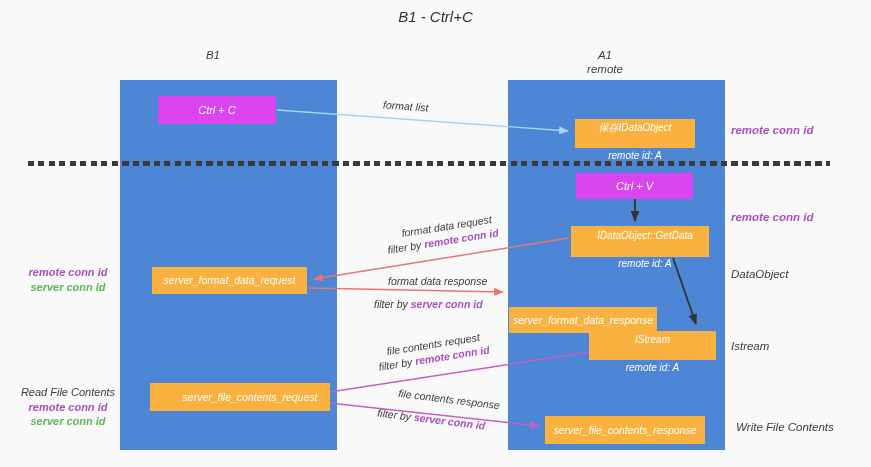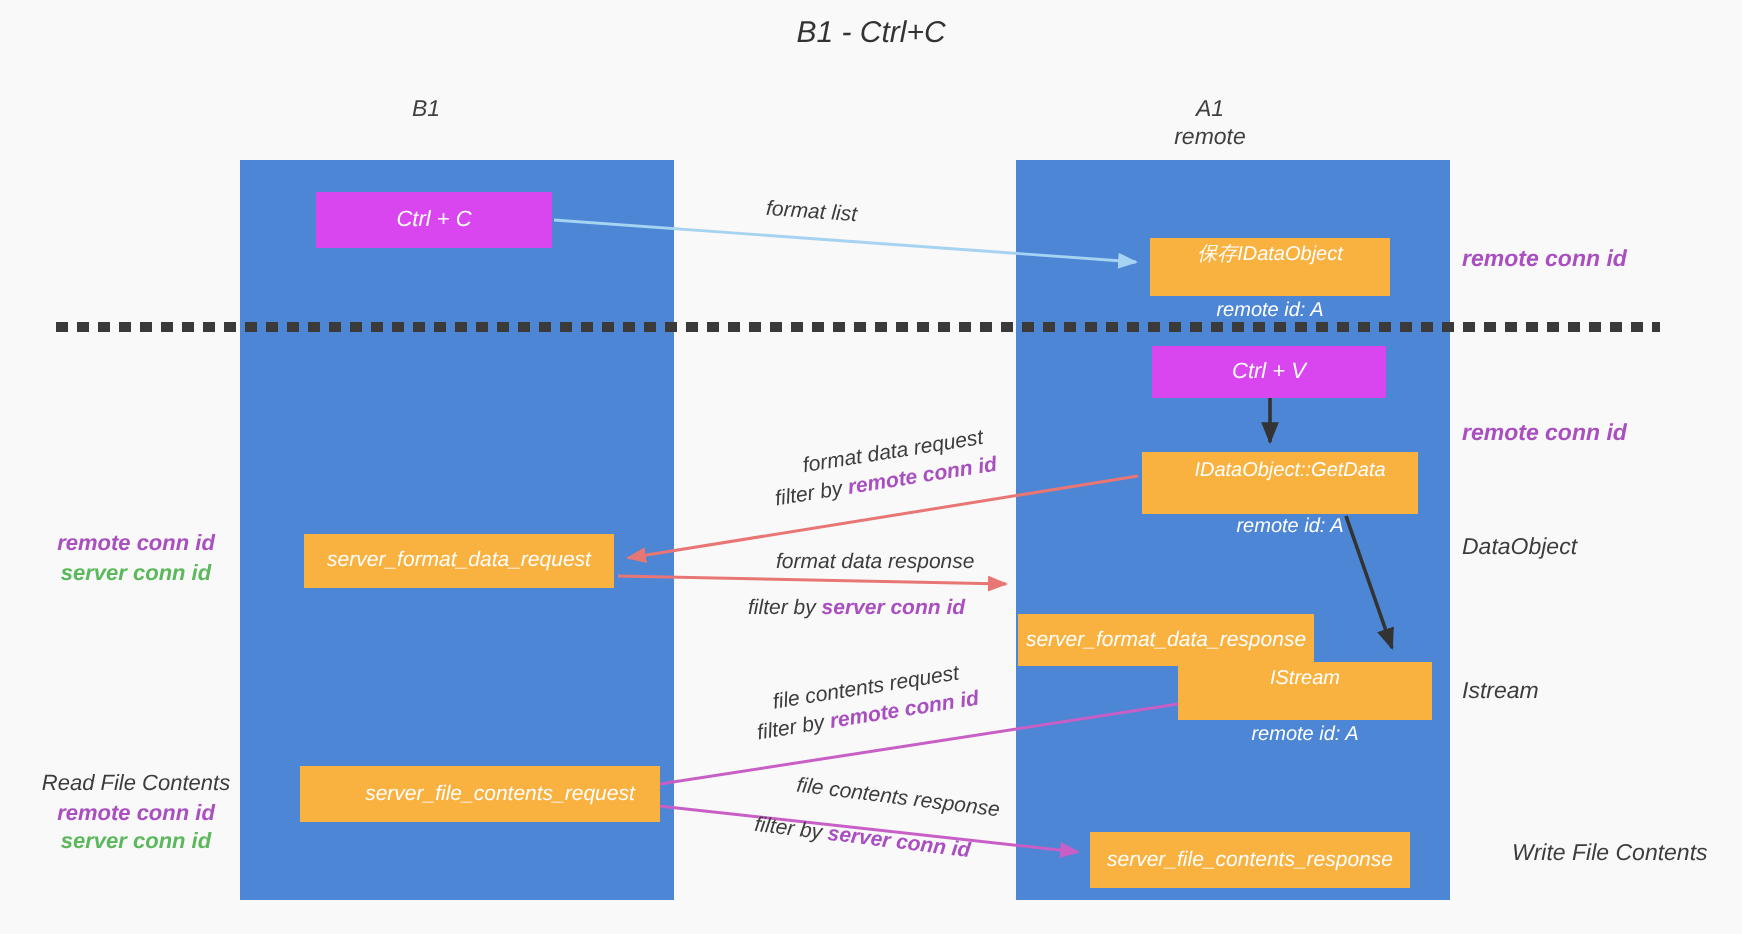--- a/index.html
+++ b/index.html
@@ -134,21 +134,21 @@
   </div>
 
   <div id="file-resp-box" class="node orange">
     <div class="l">server_file_contents_response</div>
   </div>
 
   <div class="side-label purple" style="left:731px; top:124px;">remote conn id</div>
   <div class="side-label purple" style="left:731px; top:211px;">remote conn id</div>
   <div class="side-label" style="left:731px; top:236px;margin-top:32px;">DataObject</div>
   <div class="side-label" style="left:731px; top:340px;">Istream</div>
-  <div class="side-label" style="left:756px; top:421px;">Write File Contents</div>
+  <div class="side-label" style="left:736px; top:421px;">Write File Contents</div>
 
   <div class="left-anno" style="top:265px;">
     <div class="purple">remote conn id</div>
     <div class="greenlbl">server conn id</div>
   </div>
   <div class="left-anno" style="top:385px;">
     <div style="color:#3c3c3c;">Read File Contents</div>
     <div class="purple">remote conn id</div>
     <div class="greenlbl">server conn id</div>
   </div>

